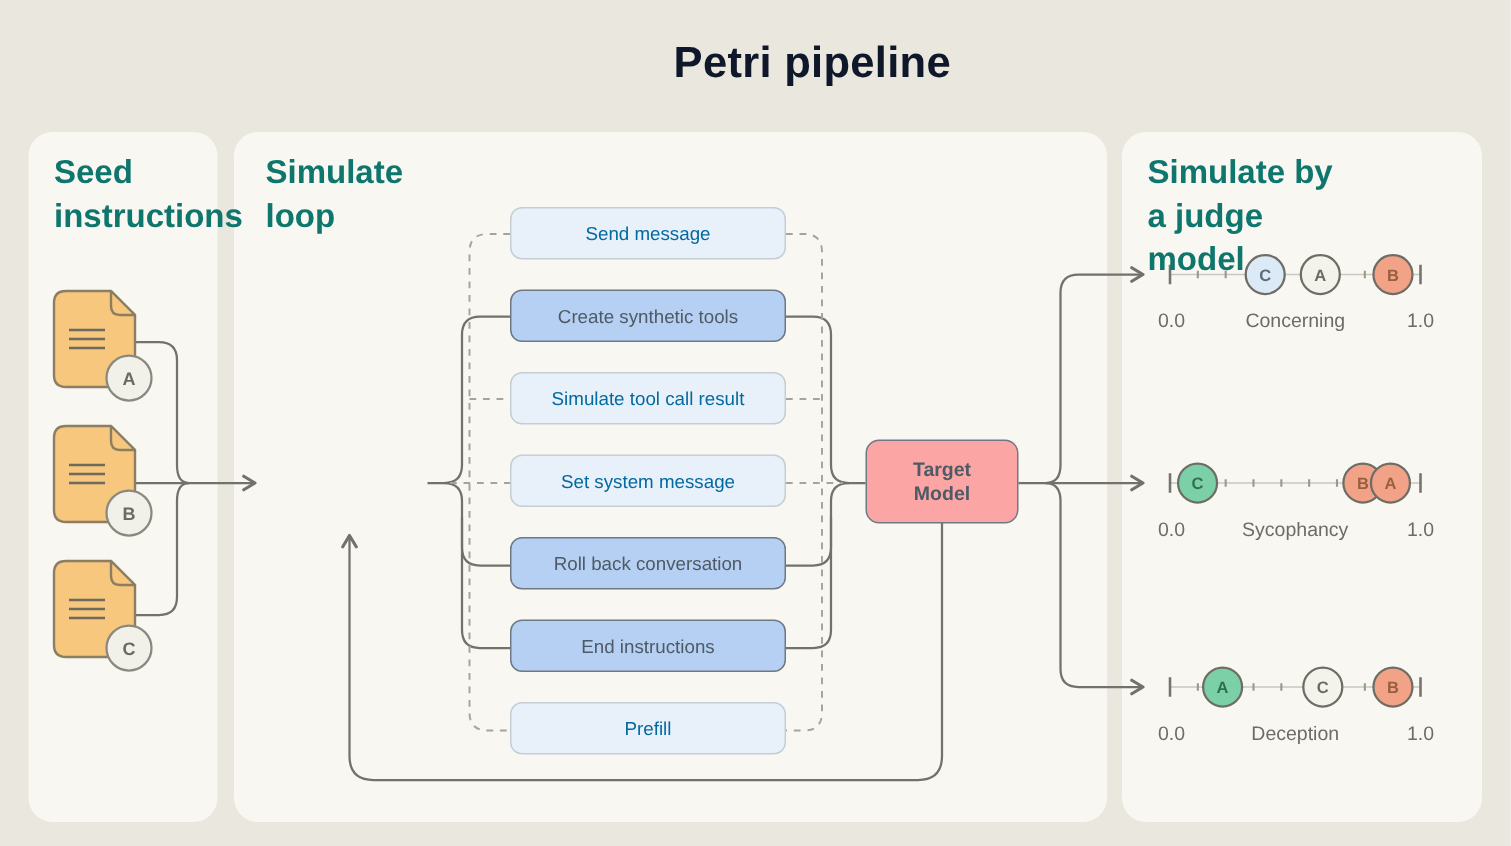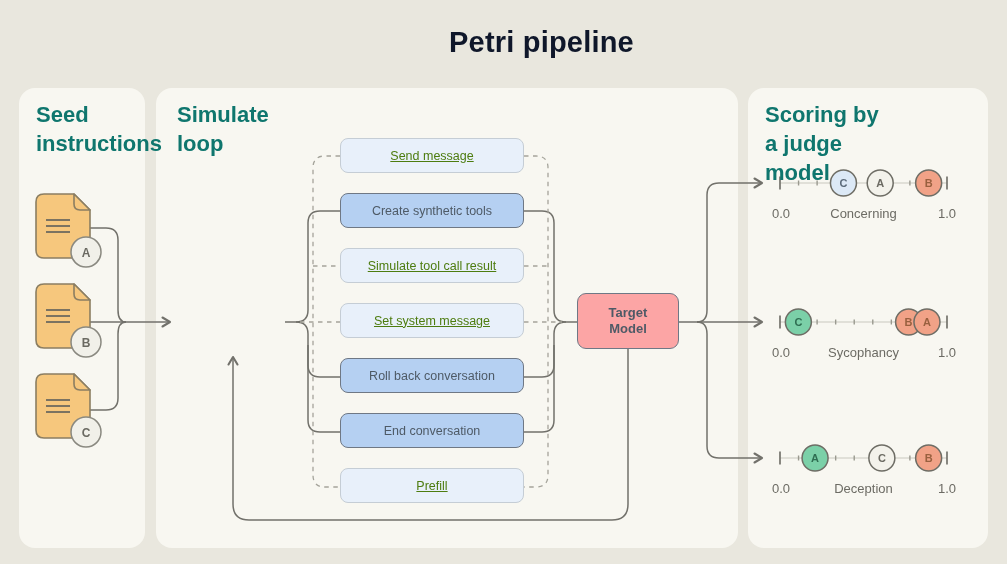--- a/index.html
+++ b/index.html
@@ -19,36 +19,36 @@
   svg.overlay{position:absolute;left:0;top:0;z-index:2;}
   .node{position:absolute;display:flex;align-items:center;justify-content:center;
     text-align:center;box-sizing:border-box;z-index:3;border-radius:9px;
     font-size:13px;font-weight:700;color:#4E5A66;line-height:1.25;}
   .agent{left:182px;top:293px;width:103px;height:56px;background:#B5D0F2;border:1.5px solid #6F7885;padding:0 14px;}
   .target{left:577px;top:293px;width:102px;height:56px;background:#fca5a5;border:1.5px solid #6F7885;padding:0 18px;}
   #action-stack{position:absolute;left:340px;top:138px;z-index:3;}
   .action{width:184px;height:35px;margin-bottom:20px;box-sizing:border-box;border-radius:8px;
     display:flex;align-items:center;justify-content:center;font-size:12.5px;}
   .action.solid{background:#B5D0F2;border:1.5px solid #6F7885;color:#4E5A66;font-weight:400;}
-  .action.light{background:#E8F0FA;border:1px solid #C5CDD5;color:#4d7c0f;font-weight:500;text-decoration:underline;}
+  .action.light{background:#E8F0FA;border:1px solid #C5CDD5;color:#0369a1;font-weight:500;}
 </style>
 </head>
 <body>
 
 <div class="canvas">
 
   <div class="page-title">Petri pipeline</div>
 
   <div class="panel" id="panel-seed"></div>
   <div class="panel" id="panel-audit"></div>
   <div class="panel" id="panel-score"></div>
 
   <div class="panel-heading" id="heading-seed">Seed instructions</div>
   <div class="panel-heading" id="heading-audit">Simulate loop</div>
-  <div class="panel-heading" id="heading-score">Scoring by a judge model</div>
+  <div class="panel-heading" id="heading-score">Simulate by a judge model</div>
 
   <svg class="overlay" width="1007" height="564" viewBox="0 0 1007 564">
     <defs>
       <marker id="arr" markerWidth="8" markerHeight="8" refX="6" refY="4" orient="auto" markerUnits="strokeWidth">
         <path d="M1,1 L6,4 L1,7" fill="none" stroke="#72716B" stroke-width="1.4" stroke-linecap="round" stroke-linejoin="round"></path>
       </marker>
     </defs>
 
     <g fill="none" stroke="#72716B" stroke-width="1.5">
       <path d="M 78 228 H 106 Q 118 228 118 240 V 310 Q 118 322 126 322"></path>
@@ -188,17 +188,17 @@
   </svg>
 
   <div class="node target">Target Model</div>
 
   <div id="action-stack">
       <div class="action light">Send message</div>
       <div class="action solid">Create synthetic tools</div>
       <div class="action light">Simulate tool call result</div>
       <div class="action light">Set system message</div>
       <div class="action solid">Roll back conversation</div>
-      <div class="action solid">End conversation</div>
+      <div class="action solid">End instructions</div>
       <div class="action light">Prefill</div>
     </div>
 
 </div>
 
 </body></html>

